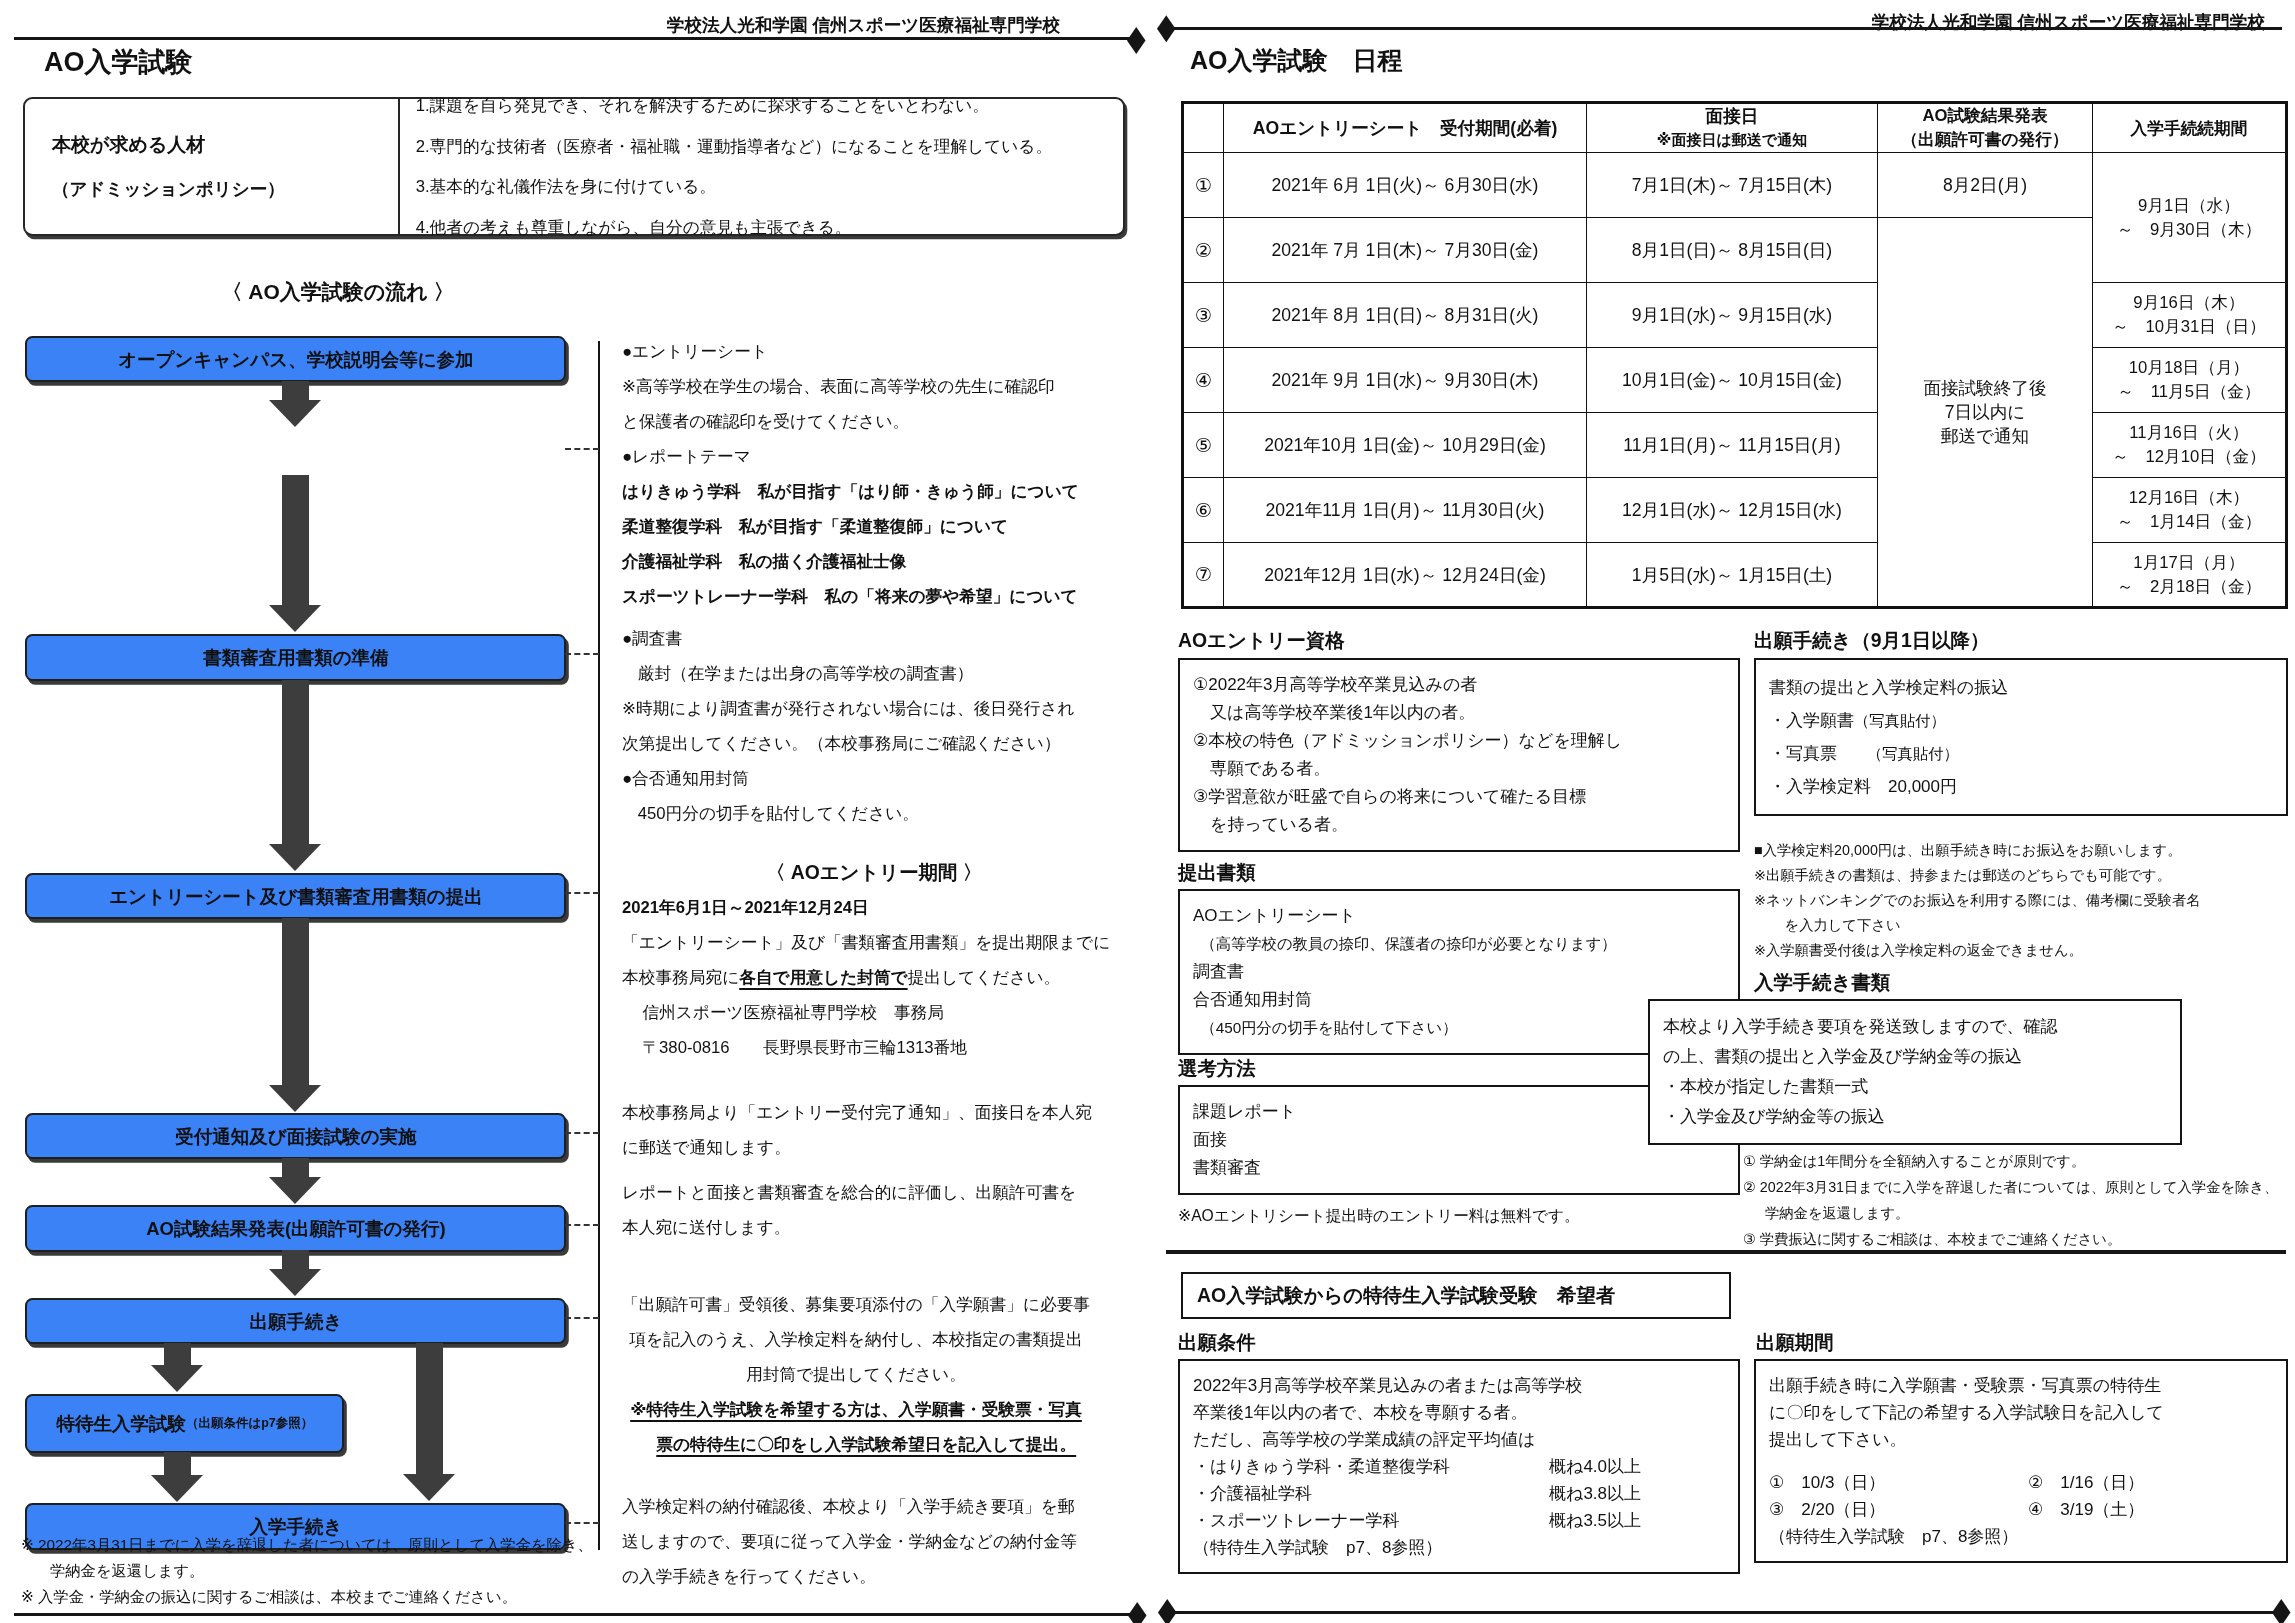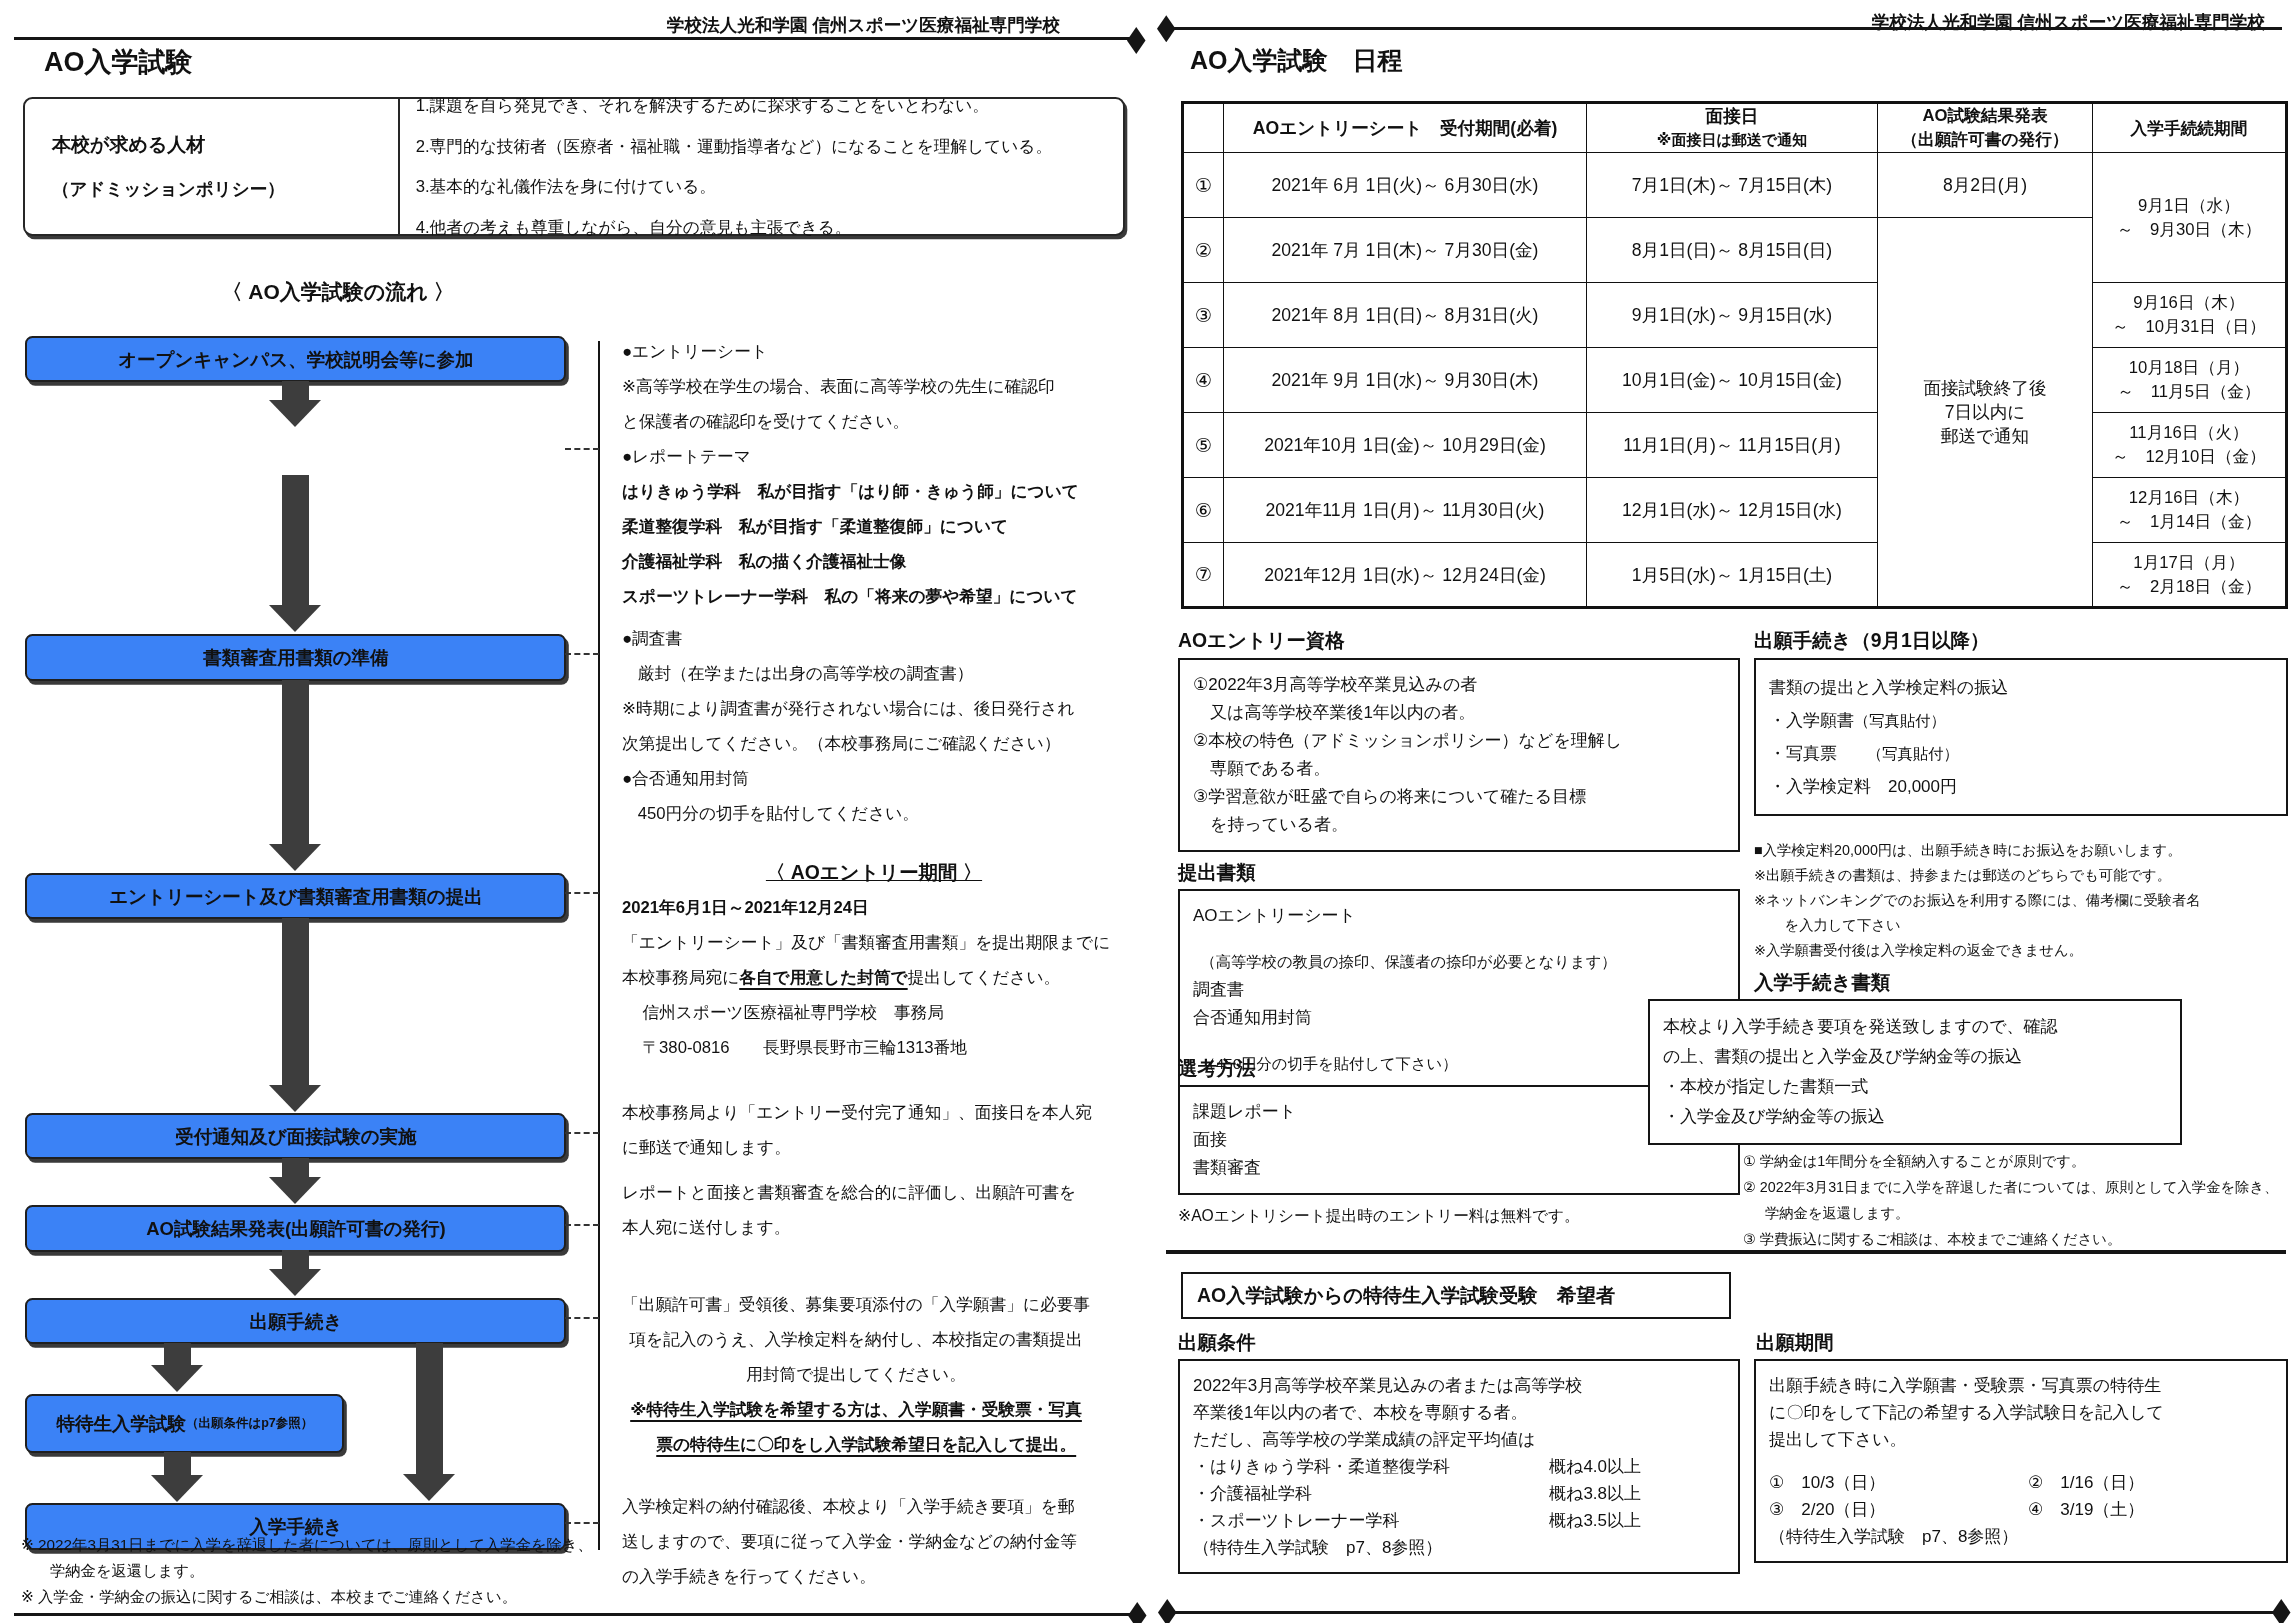--- a/index.html
+++ b/index.html
@@ -26,21 +26,21 @@
   .note .ind2{padding-left:20.4px;}
   .policybox{position:absolute;border:2.8px solid #262626;border-radius:9.3px;background:#fff;
              box-shadow:2.3px 3.2px 0 #3a3a3a;display:flex;}
   .policy-l{width:346px;border-right:2.3px solid #262626;display:flex;flex-direction:column;
             justify-content:center;gap:19.4px;padding-left:27px;}
   .policy-r{flex:1;display:flex;flex-direction:column;justify-content:center;gap:17.6px;padding-left:15.7px;
             font-size:16.7px;white-space:nowrap;}
   .sec-h{position:absolute;font-size:19.4px;font-weight:bold;white-space:nowrap;}
   .secbox{position:absolute;border:2.3px solid #151515;background:#fff;font-size:17px;
           line-height:28px;padding:11px 13px;white-space:nowrap;}
-  .secbox .sm{font-size:15.3px;margin-top:18px;}
+  .secbox .sm{font-size:15.3px;}
   .small-notes{position:absolute;font-size:14.3px;line-height:25px;white-space:nowrap;}
   table.sched{position:absolute;border-collapse:collapse;table-layout:fixed;background:#fff;
               border:3.2px solid #111;}
   .sched th,.sched td{border:1.9px solid #111;text-align:center;vertical-align:middle;
                       font-size:17.6px;padding:0;white-space:nowrap;}
   .sched th{font-weight:bold;}
   .sched .hrow{height:44px;}
   .sched .drow{height:65px;}
   .sched .num{font-size:19.4px;}
   .sched .sub{font-size:15px;}
@@ -156,21 +156,21 @@
   <div class="note" style="left:622px;top:621px;">
     <div>●調査書</div>
     <div class="ind1">厳封（在学または出身の高等学校の調査書）</div>
     <div>※時期により調査書が発行されない場合には、後日発行され</div>
     <div>次第提出してください。（本校事務局にご確認ください）</div>
     <div>●合否通知用封筒</div>
     <div class="ind1">450円分の切手を貼付してください。</div>
   </div>
 
   <div class="note" style="left:622px;top:855px;width:504px;">
-    <div class="b" style="text-align:center;font-size:19.4px;text-decoration:underline;">〈 AOエントリー期間 〉</div>
+    <div class="b" style="text-align:center;font-size:19.4px;">〈 AOエントリー期間 〉</div>
     <div class="b">2021年6月1日～2021年12月24日</div>
     <div>「エントリーシート」及び「書類審査用書類」を提出期限までに</div>
     <div><span>本校事務局宛に</span><span class="b u">各自で用意した封筒で</span><span>提出してください。</span></div>
     <div class="ind2">信州スポーツ医療福祉専門学校　事務局</div>
     <div class="ind2">〒380-0816　　長野県長野市三輪1313番地</div>
   </div>
 
   <div class="note" style="left:622px;top:1095px;">
     <div>本校事務局より「エントリー受付完了通知」、面接日を本人宛</div>
     <div>に郵送で通知します。</div>

